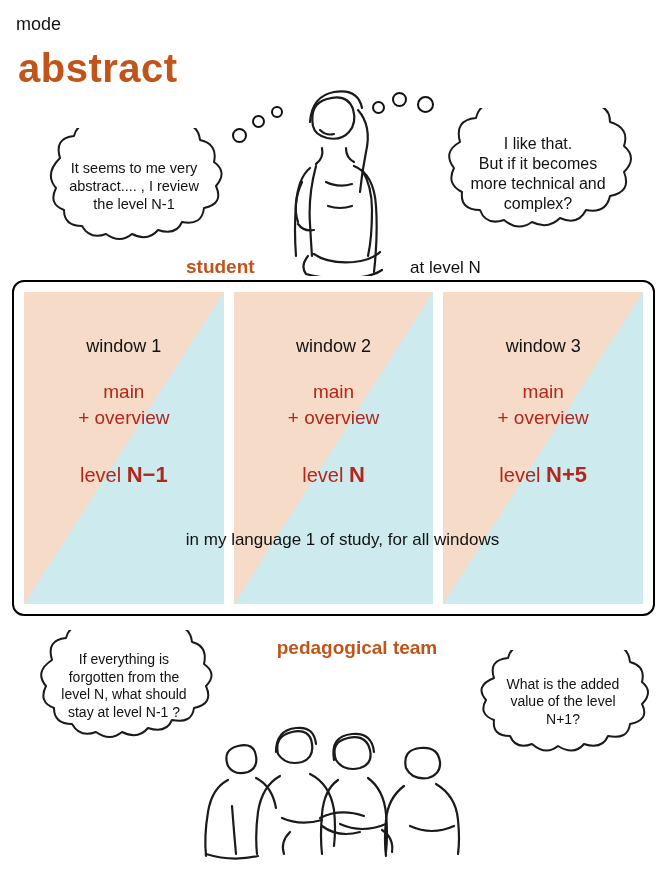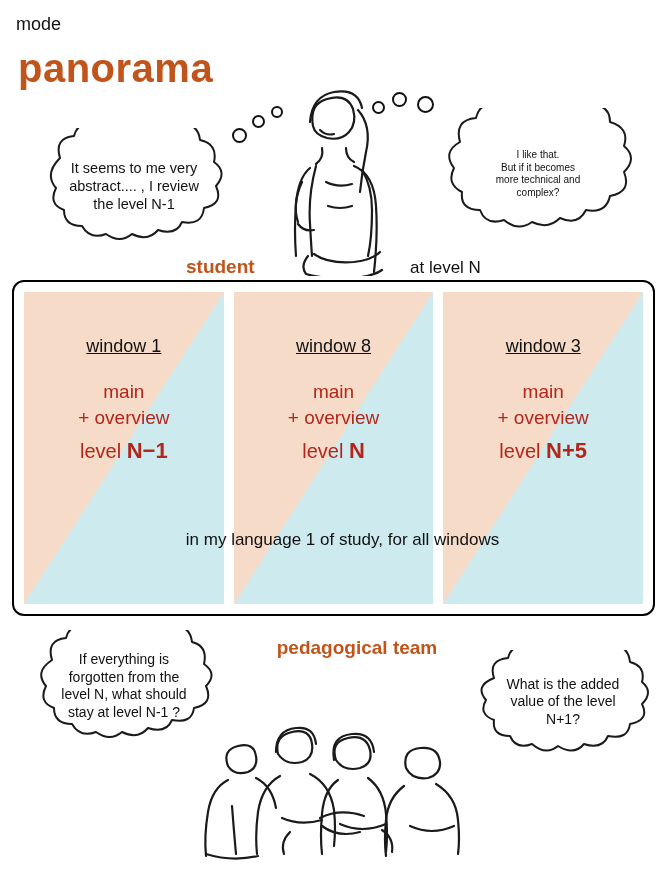--- a/index.html
+++ b/index.html
@@ -61,21 +61,21 @@
     top: 128px;
     width: 216px;
     height: 116px;
     font-size: 14.5px;
   }
   #bubble-student-right {
     left: 424px;
     top: 108px;
     width: 228px;
     height: 132px;
-    font-size: 10px;
+    font-size: 16px;
   }
   #bubble-team-left {
     left: 20px;
     top: 630px;
     width: 208px;
     height: 112px;
     font-size: 14px;
   }
   #bubble-team-right {
     left: 464px;
@@ -155,32 +155,31 @@
   }
   .window .w-content {
     position: relative;
     z-index: 2;
     text-align: center;
     padding-top: 44px;
   }
   .w-title {
     font-size: 18px;
     color: #111;
-    text-decoration: underline;
   }
   .w-main {
     margin-top: 22px;
     font-size: 19px;
     font-weight: normal;
     color: #b3261b;
     line-height: 1.35;
     white-space: pre-line;
   }
   .w-level {
-    margin-top: 8px;
+    margin-top: 32px;
     font-size: 20px;
     color: #b3261b;
   }
   .w-level b {
     font-size: 22px;
   }
   .panel-footer {
     position: absolute;
     left: 18px;
     right: 0;
@@ -196,21 +195,21 @@
     position: absolute;
     z-index: 0;
   }
   #student-figure { left: 258px; top: 86px; width: 160px; height: 190px; }
   #team-figure { left: 170px; top: 706px; width: 330px; height: 156px; }
 </style>
 </head>
 <body>
 
 <div class="mode-label">mode</div>
-<div class="panorama-title">panorama</div>
+<div class="panorama-title">abstract</div>
 
 <div class="figure" id="student-figure">
   <svg viewBox="0 0 160 190" width="160" height="190" fill="none" stroke="#1a1a1a" stroke-width="2.2" stroke-linecap="round" stroke-linejoin="round">
 
     <path d="M55 40 q-4 -22 14 -27 q20 -6 26 10 q4 14 -4 23 q-8 9 -22 6 q-12 -3 -14 -12 z"></path>
 
     <path d="M52 36 q2 -26 24 -30 q24 -4 28 16"></path>
     <path d="M100 24 q14 16 8 42 q-4 20 -6 40"></path>
 
     <path d="M62 44 q6 6 14 4"></path>
@@ -275,21 +274,21 @@
 + overview</div>
         <div class="w-level">
           <span>level </span><b>N−1</b>
         </div>
       </div>
     </div>
 
     <div class="window">
       <div class="diag"></div>
       <div class="w-content">
-        <div class="w-title">window 8</div>
+        <div class="w-title">window 2</div>
         <div class="w-main">main
 + overview</div>
         <div class="w-level">
           <span>level </span><b>N</b>
         </div>
       </div>
     </div>
 
     <div class="window">
       <div class="diag"></div>

